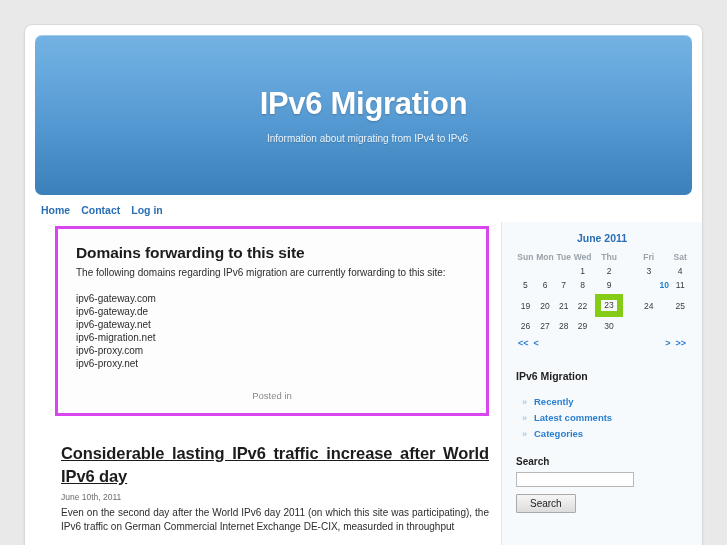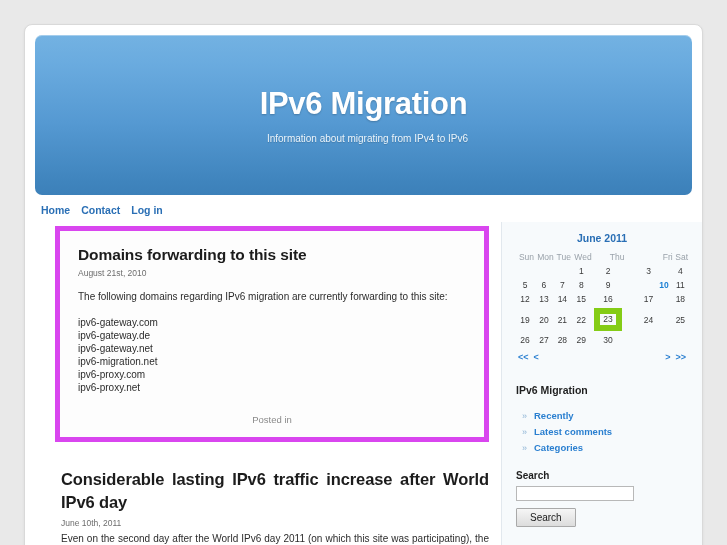--- a/index.html
+++ b/index.html
@@ -89,21 +89,21 @@
     flex: 1 1 auto;
     background: #f7fafc;
     border-left: 1px solid #e2e8ee;
     padding: 10px 14px 20px 14px;
     min-height: 345px;
   }
 
   
   .post-box {
     margin: 4px 12px 0 30px;
-    border: 5px solid #d946ef;
+    border: 3px solid #d946ef;
     background: #fdfdfd;
     padding: 14px 18px 12px 18px;
   }
   .post-title {
     font-size: 15.5px;
     font-weight: bold;
     color: #1c1c1c;
     line-height: 20px;
     margin: 0 0 3px 0;
     letter-spacing: -0.1px;
@@ -138,20 +138,21 @@
     margin: 26px 12px 0 36px;
   }
   .post-plain .post-title-lg {
     font-size: 16.5px;
     font-weight: bold;
     color: #1c1c1c;
     line-height: 23px;
     margin: 0 0 4px 0;
     text-align: justify;
     letter-spacing: -0.1px;
+    text-decoration: underline;
   }
   .post-plain .post-date {
     margin-bottom: 3px;
   }
   .post-plain .post-para {
     text-align: justify;
     margin-bottom: 0;
   }
 
   
@@ -163,23 +164,23 @@
     font-size: 10.5px;
     padding-bottom: 6px;
   }
   #calendar table {
     width: 100%;
     border-collapse: collapse;
     font-size: 9px;
   }
   #calendar th {
     color: #9aa2aa;
-    font-weight: normal;
+    font-weight: bold;
     padding: 2px 0;
-    text-align: right;
+    text-align: center;
     font-size: 8.5px;
   }
   #calendar td {
     text-align: center;
     color: #3a3a3a;
     padding: 2px 0;
     height: 13px;
     font-size: 8.5px;
   }
   #calendar td.has-post a {
@@ -277,21 +278,20 @@
   <div id="nav">
     <a href="#">Home</a><a href="#">Contact</a><a href="#">Log in</a>
   </div>
 
   <div id="body-cols">
 
     <div id="content">
 
       <div class="post-box">
         <h2 class="post-title">Domains forwarding to this site</h2>
-        <div class="post-date">August 21st, 2010</div>
         <p class="post-para">The following domains regarding IPv6 migration are currently forwarding to this site:</p>
         <div class="domain-list">
           <div>ipv6-gateway.com</div>
           <div>ipv6-gateway.de</div>
           <div>ipv6-gateway.net</div>
           <div>ipv6-migration.net</div>
           <div>ipv6-proxy.com</div>
           <div>ipv6-proxy.net</div>
         </div>
         <div class="posted-in">Posted in</div>
@@ -334,29 +334,20 @@
               <tr>
                 <td>5</td>
                 <td>6</td>
                 <td>7</td>
                 <td>8</td>
                 <td>9</td>
                 <td class="has-post"><a href="#">10</a></td>
                 <td>11</td>
               </tr>
               <tr>
-                <td>12</td>
-                <td>13</td>
-                <td>14</td>
-                <td>15</td>
-                <td>16</td>
-                <td>17</td>
-                <td>18</td>
-              </tr>
-              <tr>
                 <td>19</td>
                 <td>20</td>
                 <td>21</td>
                 <td>22</td>
                 <td class="today"><span>23</span></td>
                 <td>24</td>
                 <td>25</td>
               </tr>
               <tr>
                 <td>26</td>

